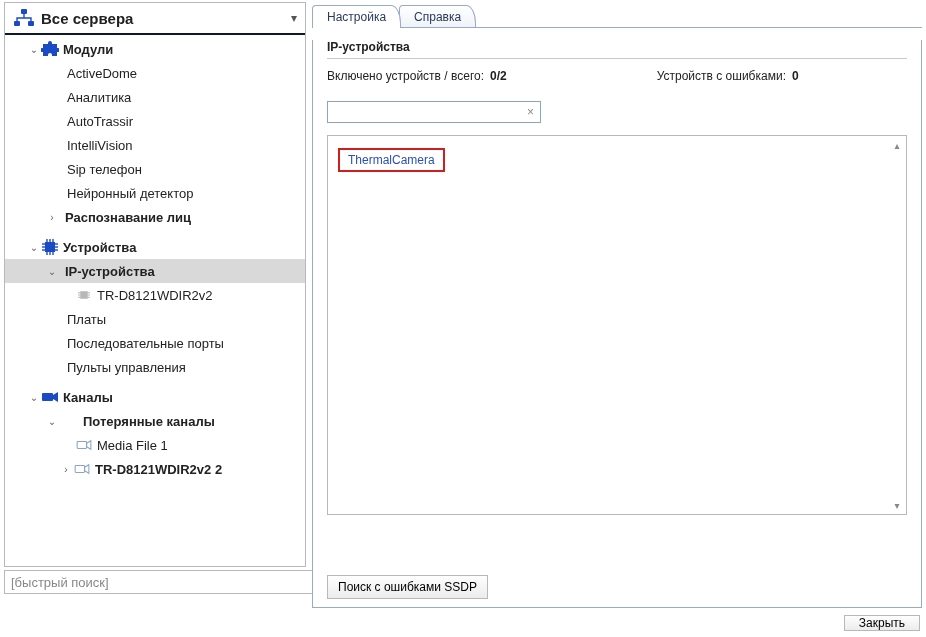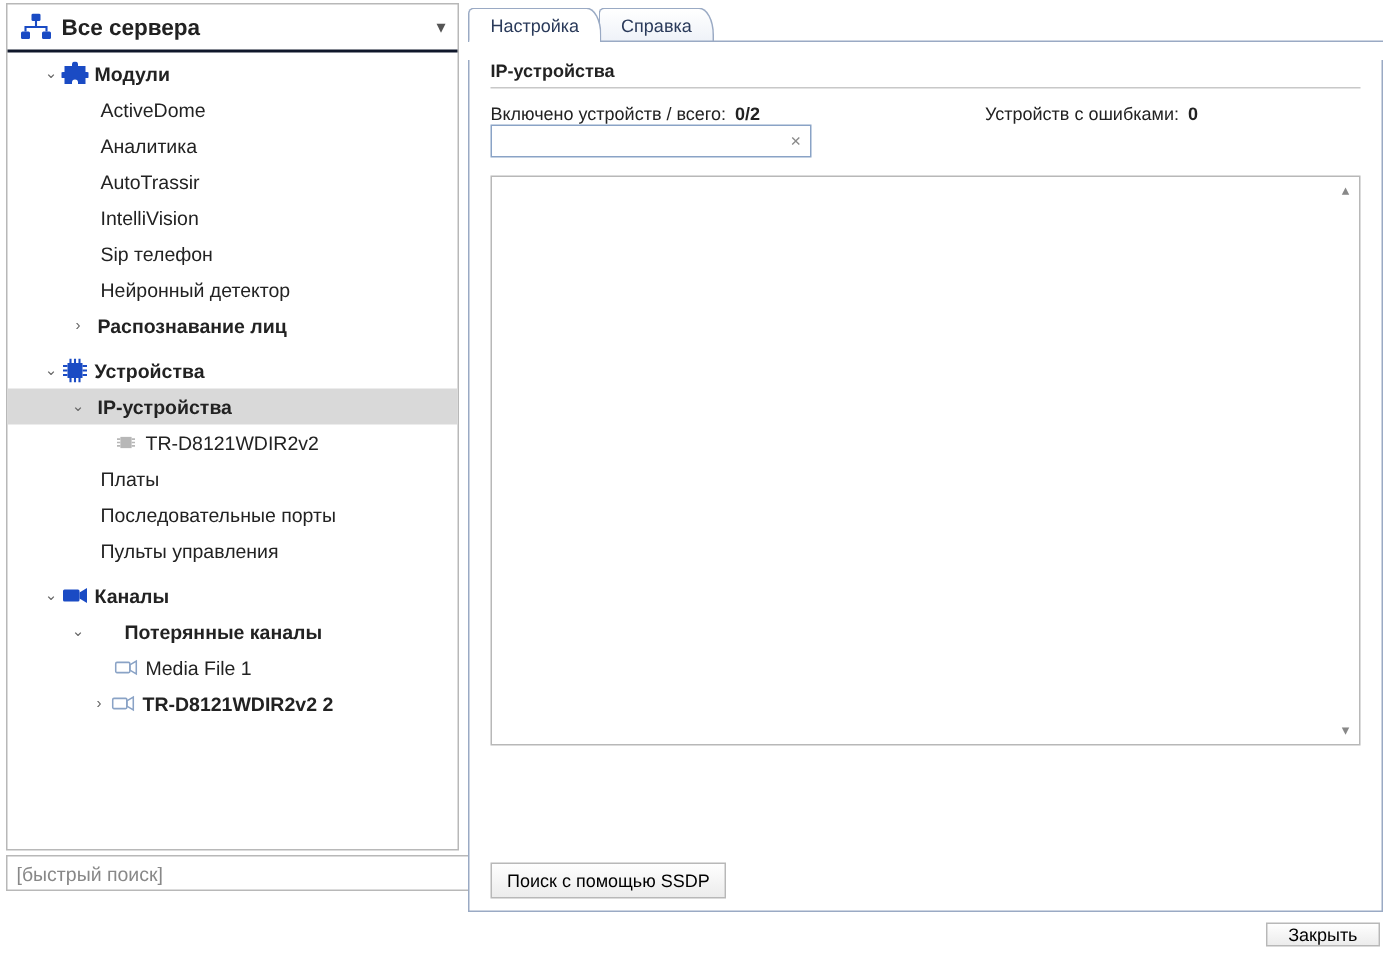--- a/index.html
+++ b/index.html
@@ -33,21 +33,21 @@
   .tab { border: 1px solid #9aaac4; border-bottom: none; padding: 4px 14px 4px 14px; font-size: 12px; border-top-left-radius: 4px; border-top-right-radius: 10px 18px; margin-right: -2px; background: linear-gradient(#fff,#eef2f8); color: #2a3a5a; position: relative; z-index: 1; }
   .tab.active { background: #fff; z-index: 3; }
   .tab-border-line { position: absolute; left: 0; right: 0; bottom: 0; height: 1px; background: #9aaac4; z-index: 2; }
   .tab.active::after { content: ""; position: absolute; left: 0; right: 0; bottom: -1px; height: 2px; background: #fff; }
 
   .tab-body { border: 1px solid #9aaac4; border-top: none; height: 568px; background: #fff; position: relative; }
 
   .section-title { font-weight: bold; font-size: 12px; margin: 12px 14px 4px 14px; }
   .hr2 { height: 1px; background: #c8c8c8; margin: 0 14px 10px 14px; }
 
-  .stats-row { display: flex; margin: 0 14px 0 14px; font-size: 12px; }
+  .stats-row { display: flex; margin: 0 14px 18px 14px; font-size: 12px; }
   .stats-row .kv1 { display: flex; align-items: center; gap: 6px; }
   .stats-row .kv1 .v { font-weight: bold; }
   .stats-row .spacer { width: 150px; }
   .stats-row .kv2 { display: flex; align-items: center; gap: 6px; }
   .stats-row .kv2 .v { font-weight: bold; }
 
   .filter-box { margin: 0 14px 12px 14px; width: 214px; height: 22px; border: 1px solid #8aa3c6; display: flex; align-items: center; padding: 0 4px; }
   .filter-box input { flex: 1; border: none; outline: none; font-size: 12px; background: transparent; }
   .filter-box .clear { color: #8a8a8a; cursor: pointer; padding: 0 2px; font-size: 12px; }
 
@@ -231,23 +231,24 @@
         <span class="v">0</span>
       </div>
     </div>
 
     <div class="filter-box">
       <input type="text" style="">
       <span class="clear">×</span>
     </div>
 
     <div class="list-box">
+      <span class="device-chip"><span>ThermalCamera</span></span>
       <div class="vscroll">
         <div class="up">▴</div>
         <div class="down">▾</div>
       </div>
     </div>
 
-    <button class="ssdp-btn"><span>Поиск с помощью SSDP</span></button>
+    <button class="ssdp-btn"><span>Поиск с ошибками SSDP</span></button>
   </div>
 </div>
 
 <button class="close-btn"><span>Закрыть</span></button>
 
 </body></html>

